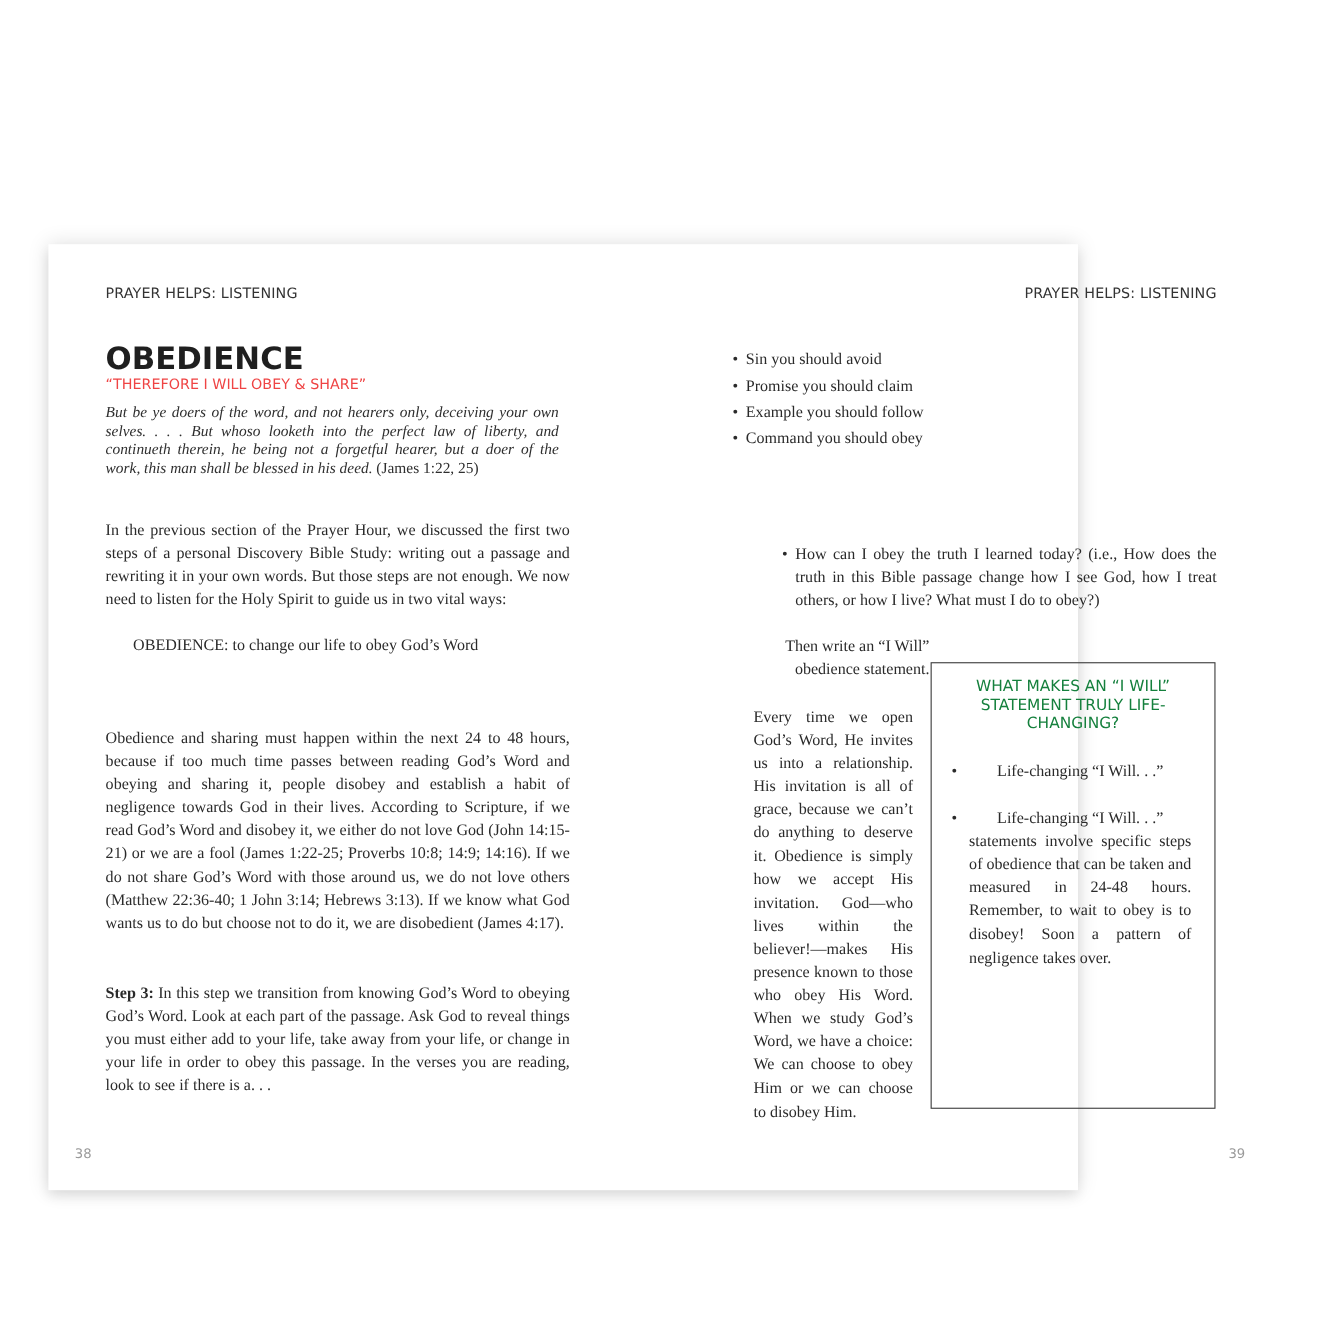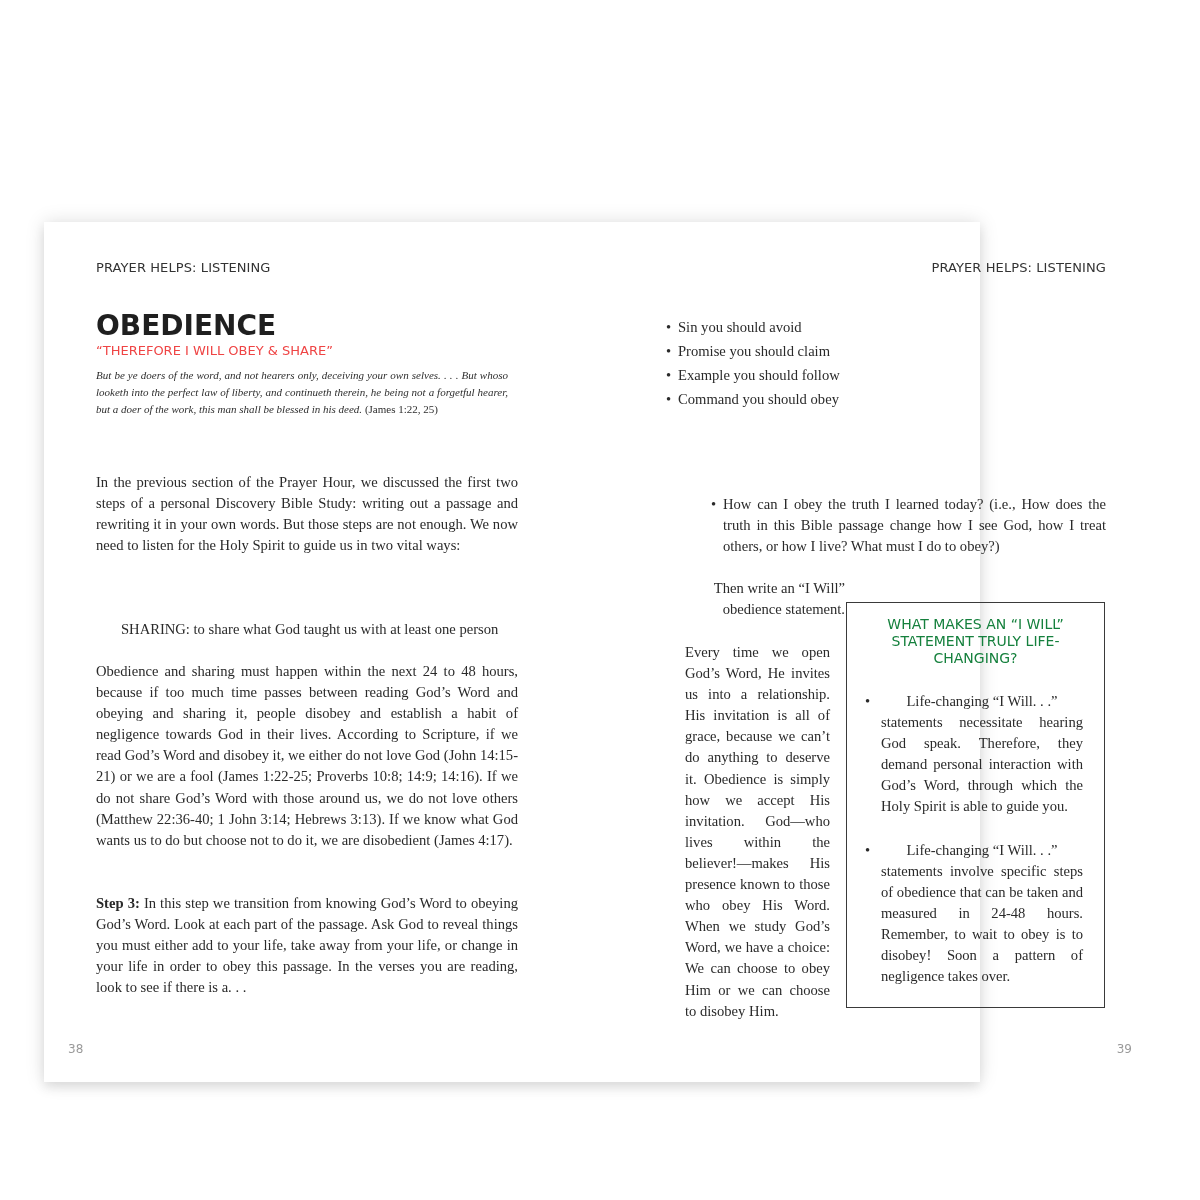--- a/index.html
+++ b/index.html
@@ -31,21 +31,21 @@
   .title {
     position: absolute; left: 52px; top: 88px; font-family: "DejaVu Sans", sans-serif;
     font-weight: bold; font-size: 28px; color: #1f1f1f; line-height: 32px;
   }
   .subtitle {
     position: absolute; left: 52px; top: 121px; font-family: "DejaVu Sans", sans-serif;
     font-size: 13px; color: #ef4444;
   }
   .epigraph {
     position: absolute; left: 52px; top: 145px; width: 412px;
-    font-family: "Liberation Serif", serif; font-style: italic; font-size: 11px;
+    font-family: "Liberation Serif", serif; font-style: italic; font-size: 14px;
     line-height: 17px; text-align: justify; color: #2e2e2e;
   }
   .epigraph .ref { font-style: normal; }
   .body-text {
     font-family: "Liberation Serif", serif; font-size: 14.6px; line-height: 21.1px;
     text-align: justify; color: #2a2a2a; margin: 0;
   }
   .p-intro { position: absolute; left: 52px; top: 250px; width: 422px; }
   .indent-line { position: absolute; left: 77px; width: 420px; }
   .ob { top: 355px; }
@@ -92,21 +92,21 @@
 
   <div class="page left">
     <div class="running-head">PRAYER HELPS: LISTENING</div>
     <div class="title">OBEDIENCE</div>
     <div class="subtitle">“THEREFORE I WILL OBEY &amp; SHARE”</div>
     <div class="epigraph">
       <span>But be ye doers of the word, and not hearers only, deceiving your own selves. . . . But whoso looketh into the perfect law of liberty, and continueth therein, he being not a forgetful hearer, but a doer of the work, this man shall be blessed in his deed.</span>
       <span class="ref">(James 1:22, 25)</span>
     </div>
     <p class="body-text p-intro">In the previous section of the Prayer Hour, we discussed the first two steps of a personal Discovery Bible Study: writing out a passage and rewriting it in your own words. But those steps are not enough. We now need to listen for the Holy Spirit to guide us in two vital ways:</p>
-    <div class="body-text indent-line sh">SHARING: to share what God taught us with at least one person</div>
+    <div class="body-text indent-line ob">OBEDIENCE: to change our life to obey God’s Word</div>
     <p class="body-text p-obedience">Obedience and sharing must happen within the next 24 to 48 hours, because if too much time passes between reading God’s Word and obeying and sharing it, people disobey and establish a habit of negligence towards God in their lives. According to Scripture, if we read God’s Word and disobey it, we either do not love God (John 14:15-21) or we are a fool (James 1:22-25; Proverbs 10:8; 14:9; 14:16). If we do not share God’s Word with those around us, we do not love others (Matthew 22:36-40; 1 John 3:14; Hebrews 3:13). If we know what God wants us to do but choose not to do it, we are disobedient (James 4:17).</p>
     <p class="body-text p-step3"><span class="bold">Step 3:</span><span> In this step we transition from knowing God’s Word to obeying God’s Word. Look at each part of the passage. Ask God to reveal things you must either add to your life, take away from your life, or change in your life in order to obey this passage. In the verses you are reading, look to see if there is a. . .</span></p>
     <div class="folio">38</div>
   </div>
 
   <div class="page right">
     <div class="running-head">PRAYER HELPS: LISTENING</div>
     <ul class="bullets-top">
       <li>Sin you should avoid</li>
       <li>Promise you should claim</li>
@@ -117,21 +117,20 @@
       <li>How can I obey the truth I learned today? (i.e., How does the truth in this Bible passage change how I see God, how I treat others, or how I live?  What must I do to obey?)</li>
     </ul>
     <p class="body-text p-then">Then write an “I Will” obedience statement.</p>
     <p class="body-text p-every">Every time we open God’s Word, He invites us into a relationship. His invitation is all of grace, because we can’t do anything to deserve it. Obedience is simply how we accept His invitation. God—who lives within the believer!—makes His presence known to those who obey His Word. When we study God’s Word, we have a choice: We can choose to obey Him or we can choose to disobey Him.</p>
 
     <div class="sidebar-box">
       <div class="sidebar-title">WHAT MAKES AN “I WILL” STATEMENT TRULY LIFE-CHANGING?</div>
       <ul class="body-text sidebar-list">
         <li>
           <span class="first-line">Life-changing “I Will. . .”</span>
-          <span>statements necessitate hearing God speak. Therefore, they demand personal interaction with God’s Word, through which the Holy Spirit is able to guide you.</span>
         </li>
         <li>
           <span class="first-line">Life-changing “I Will. . .”</span>
           <span>statements involve specific steps of obedience that can be taken and measured in 24-48 hours. Remember, to wait to obey is to disobey! Soon a pattern of negligence takes over.</span>
         </li>
       </ul>
     </div>
     <div class="folio">39</div>
   </div>
 

